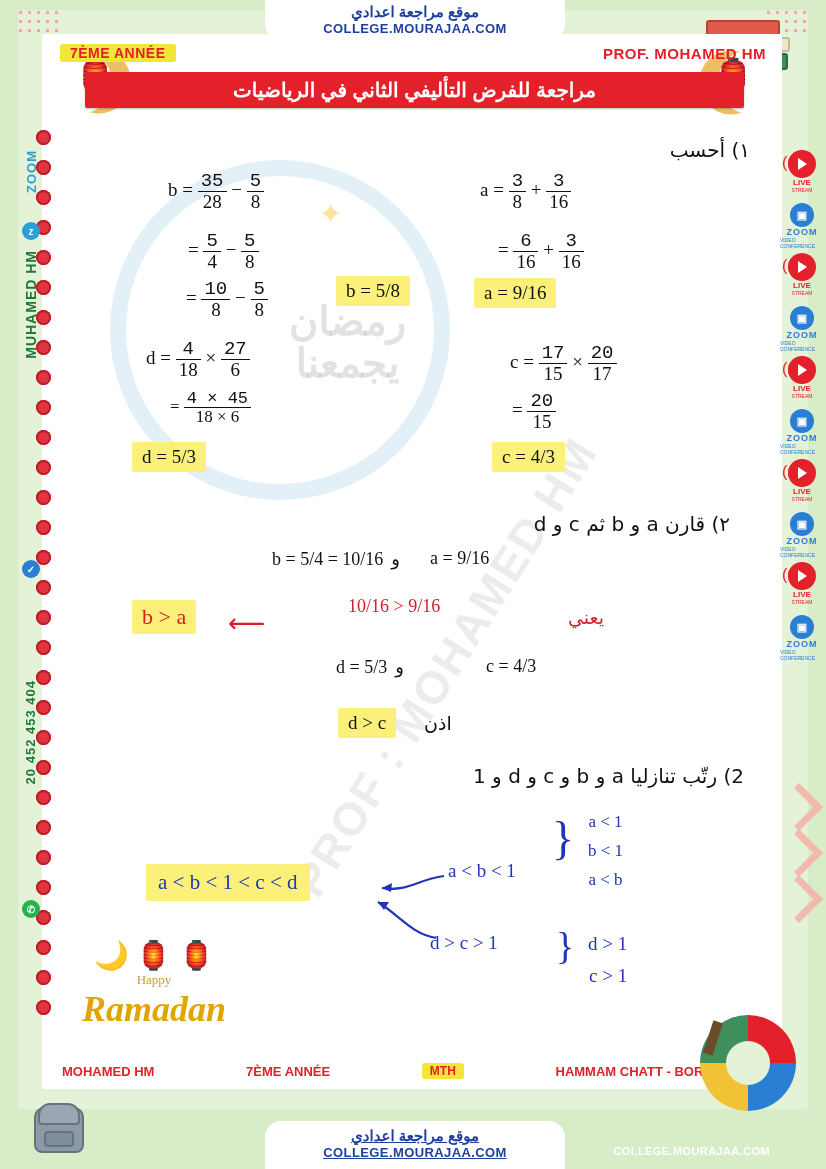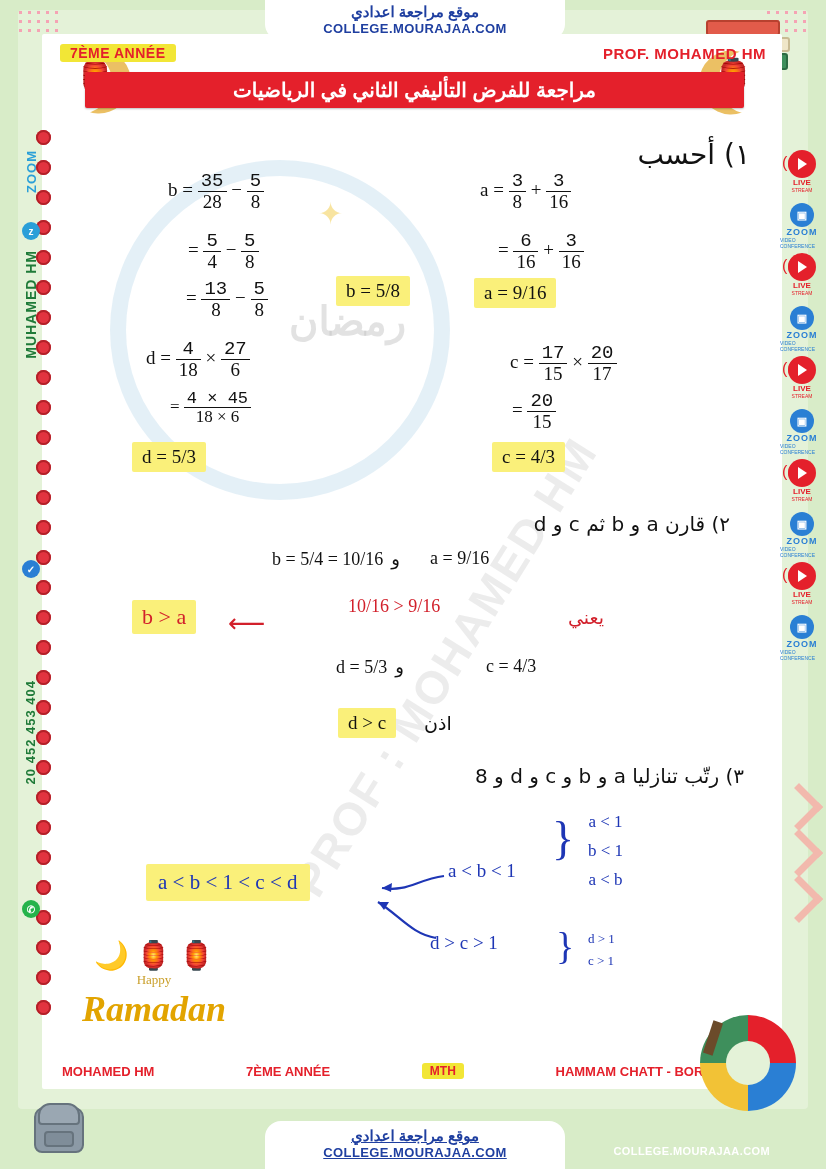--- a/index.html
+++ b/index.html
@@ -427,24 +427,25 @@
   <div class="hdr-left">7ÈME ANNÉE</div>
   <div class="hdr-right">PROF. MOHAMED HM</div>
 </div>
 
 <div class="title-bar">مراجعة للفرض التأليفي الثاني في الرياضيات</div>
 
 <div class="wm-circle"></div>
 <div class="wm-star">✦</div>
 <div class="wm-arabic">
   <div>رمضان</div>
+  <div>يجمعنا</div>
 </div>
 <div class="wm-diag">PROF : MOHAMED HM</div>
 
-<div class="math ar" style="right:76px; top:138px; font-size:28px;text-align:right;">١) أحسب</div>
+<div class="math ar" style="right:76px; top:138px; font-size:20px;text-align:right;">١) أحسب</div>
 
 <div class="math" style="left:480px; top:172px; font-size:19px;">
   <span>a =</span>
   <span class="frac"><span class="n">3</span><span class="d">8</span></span>
   <span>+</span>
   <span class="frac"><span class="n">3</span><span class="d">16</span></span>
 </div>
 <div class="math" style="left:498px; top:232px; font-size:19px;">
   <span>=</span>
   <span class="frac"><span class="n">6</span><span class="d">16</span></span>
@@ -462,21 +463,21 @@
   <span class="frac"><span class="n">5</span><span class="d">8</span></span>
 </div>
 <div class="math" style="left:188px; top:232px; font-size:19px;">
   <span>=</span>
   <span class="frac"><span class="n">5</span><span class="d">4</span></span>
   <span>−</span>
   <span class="frac"><span class="n">5</span><span class="d">8</span></span>
 </div>
 <div class="math" style="left:186px; top:280px; font-size:19px;">
   <span>=</span>
-  <span class="frac"><span class="n">13</span><span class="d">8</span></span>
+  <span class="frac"><span class="n">10</span><span class="d">8</span></span>
   <span>−</span>
   <span class="frac"><span class="n">5</span><span class="d">8</span></span>
 </div>
 <div class="math" style="left:336px; top:276px;">
   <span class="hl" style="font-size:19px;">b = 5/8</span>
 </div>
 
 <div class="math" style="left:510px; top:344px; font-size:19px;">
   <span>c =</span>
   <span class="frac"><span class="n">17</span><span class="d">15</span></span>
@@ -520,31 +521,31 @@
 
 <div class="math" style="left:486px; top:656px; font-size:18px;">c = 4/3</div>
 <div class="math" style="left:336px; top:656px; font-size:18px;">
   <span>d = 5/3</span><span class="ar" style="margin-left:8px">و</span>
 </div>
 <div class="math ar" style="left:424px; top:712px; font-size:19px;">اذن</div>
 <div class="math" style="left:338px; top:708px;">
   <span class="hl" style="font-size:19px;">d &gt; c</span>
 </div>
 
-<div class="math ar" style="right:82px; top:764px; font-size:20px;">٣) رتّب تنازليا a و b و c و d و 8</div>
+<div class="math ar" style="right:82px; top:764px; font-size:20px;">2) رتّب تنازليا a و b و c و d و 1</div>
 
 <div class="math blue" style="left:588px; top:808px; font-size:17px; line-height:1.7;text-align:center;">
   <div>a &lt; 1</div>
   <div>b &lt; 1</div>
   <div>a &lt; b</div>
 </div>
 <div class="math blue" style="left:552px; top:812px; font-size:46px;">}</div>
 <div class="math blue" style="left:448px; top:860px; font-size:19px;">a &lt; b &lt; 1</div>
 
-<div class="math blue" style="left:588px; top:928px; font-size:13px; line-height:1.7;">
+<div class="math blue" style="left:588px; top:928px; font-size:19px; line-height:1.7;text-align:right;">
   <div>d &gt; 1</div>
   <div>c &gt; 1</div>
 </div>
 <div class="math blue" style="left:556px; top:924px; font-size:38px;">}</div>
 <div class="math blue" style="left:430px; top:932px; font-size:19px;">d &gt; c &gt; 1</div>
 
 <svg style="position:absolute; left:316px; top:862px; width:130px; height:90px;">
   <path d="M128 14 C100 18 92 30 66 26" stroke="#1e36b5" fill="none" stroke-width="2.2"></path>
   <path d="M66 26 l10 -5 l-1 9 z" fill="#1e36b5"></path>
   <path d="M120 76 C96 72 84 54 62 40" stroke="#1e36b5" fill="none" stroke-width="2.2"></path>

